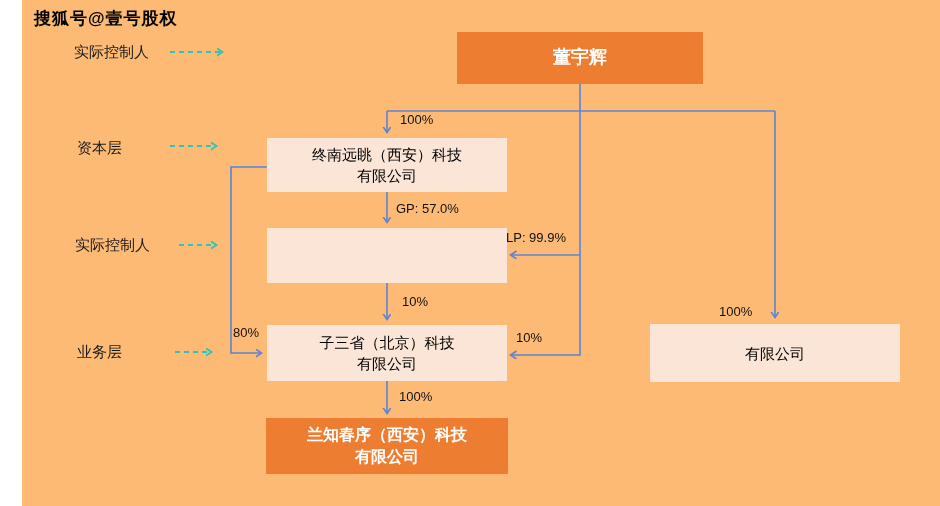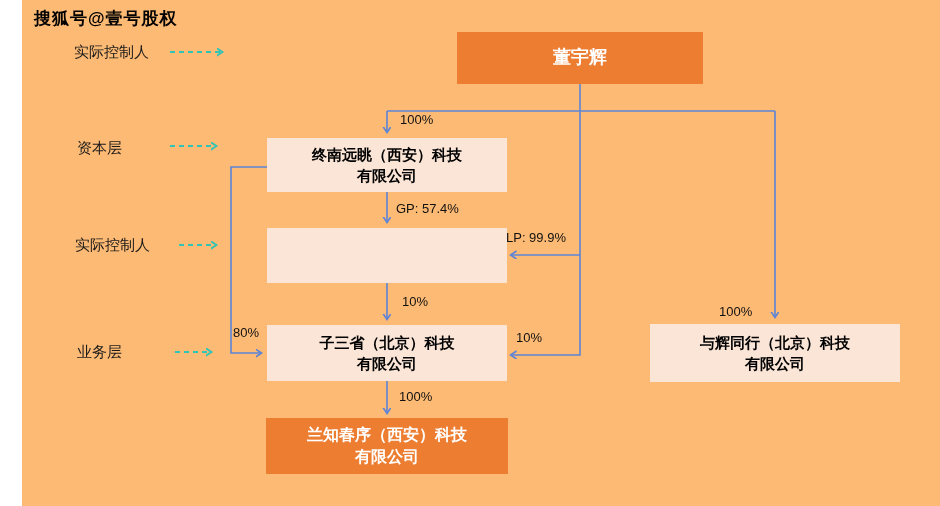--- a/index.html
+++ b/index.html
@@ -19,21 +19,21 @@
     font-size:17px;font-weight:bold;color:#000;letter-spacing:1px;
   }
   .layer-label{
     position:absolute;font-size:15px;font-weight:normal;color:#1a1a1a;white-space:nowrap;
   }
   .node{
     position:absolute;display:flex;flex-direction:column;align-items:center;justify-content:center;
     text-align:center;line-height:1.4;box-sizing:border-box;
   }
   .node.orange{background:var(--accent-orange);color:#ffffff;font-weight:bold;}
-  .node.peach{background:var(--light-peach);color:#000000;font-weight:700;}
+  .node.peach{background:var(--light-peach);color:#000000;font-weight:400;}
   .node .l1,.node .l2{display:block;}
   .edge-label{
     position:absolute;font-size:13px;color:var(--text-dark);white-space:nowrap;
   }
   svg.connectors{position:absolute;left:0;top:0;pointer-events:none;}
   .blue-line{stroke:var(--connector-blue);stroke-width:1.6;fill:none;}
   .teal-line{stroke:var(--arrow-teal);stroke-width:1.8;fill:none;stroke-dasharray:5 4;}
   .blue-head{stroke:var(--connector-blue);stroke-width:1.6;fill:none;}
   .teal-head{stroke:var(--arrow-teal);stroke-width:1.8;fill:none;}
 </style>
@@ -94,31 +94,30 @@
 
   <div class="node peach" style="left:245px;top:228px;width:240px;height:55px;font-size:15px;">
   </div>
 
   <div class="node peach" style="left:245px;top:325px;width:240px;height:56px;font-size:15px;">
     <span class="l1">子三省（北京）科技</span>
     <span class="l2">有限公司</span>
   </div>
 
   <div class="node peach" style="left:628px;top:324px;width:250px;height:58px;font-size:15px;">
-    <span class="l1">与辉同行（北京）科技</span>
     <span class="l2">有限公司</span>
   </div>
 
   <div class="node orange" style="left:244px;top:418px;width:242px;height:56px;font-size:16px;">
     <span class="l1">兰知春序（西安）科技</span>
     <span class="l2">有限公司</span>
   </div>
 
   <div class="edge-label" style="left:378px;top:112px;">100%</div>
-  <div class="edge-label" style="left:374px;top:201px;">GP: 57.4%</div>
+  <div class="edge-label" style="left:374px;top:201px;">GP: 57.0%</div>
   <div class="edge-label" style="left:484px;top:230px;">LP: 99.9%</div>
   <div class="edge-label" style="left:380px;top:294px;">10%</div>
   <div class="edge-label" style="left:211px;top:325px;">80%</div>
   <div class="edge-label" style="left:494px;top:330px;">10%</div>
   <div class="edge-label" style="left:697px;top:304px;">100%</div>
   <div class="edge-label" style="left:377px;top:389px;">100%</div>
 
 </div>
 
 </body></html>

